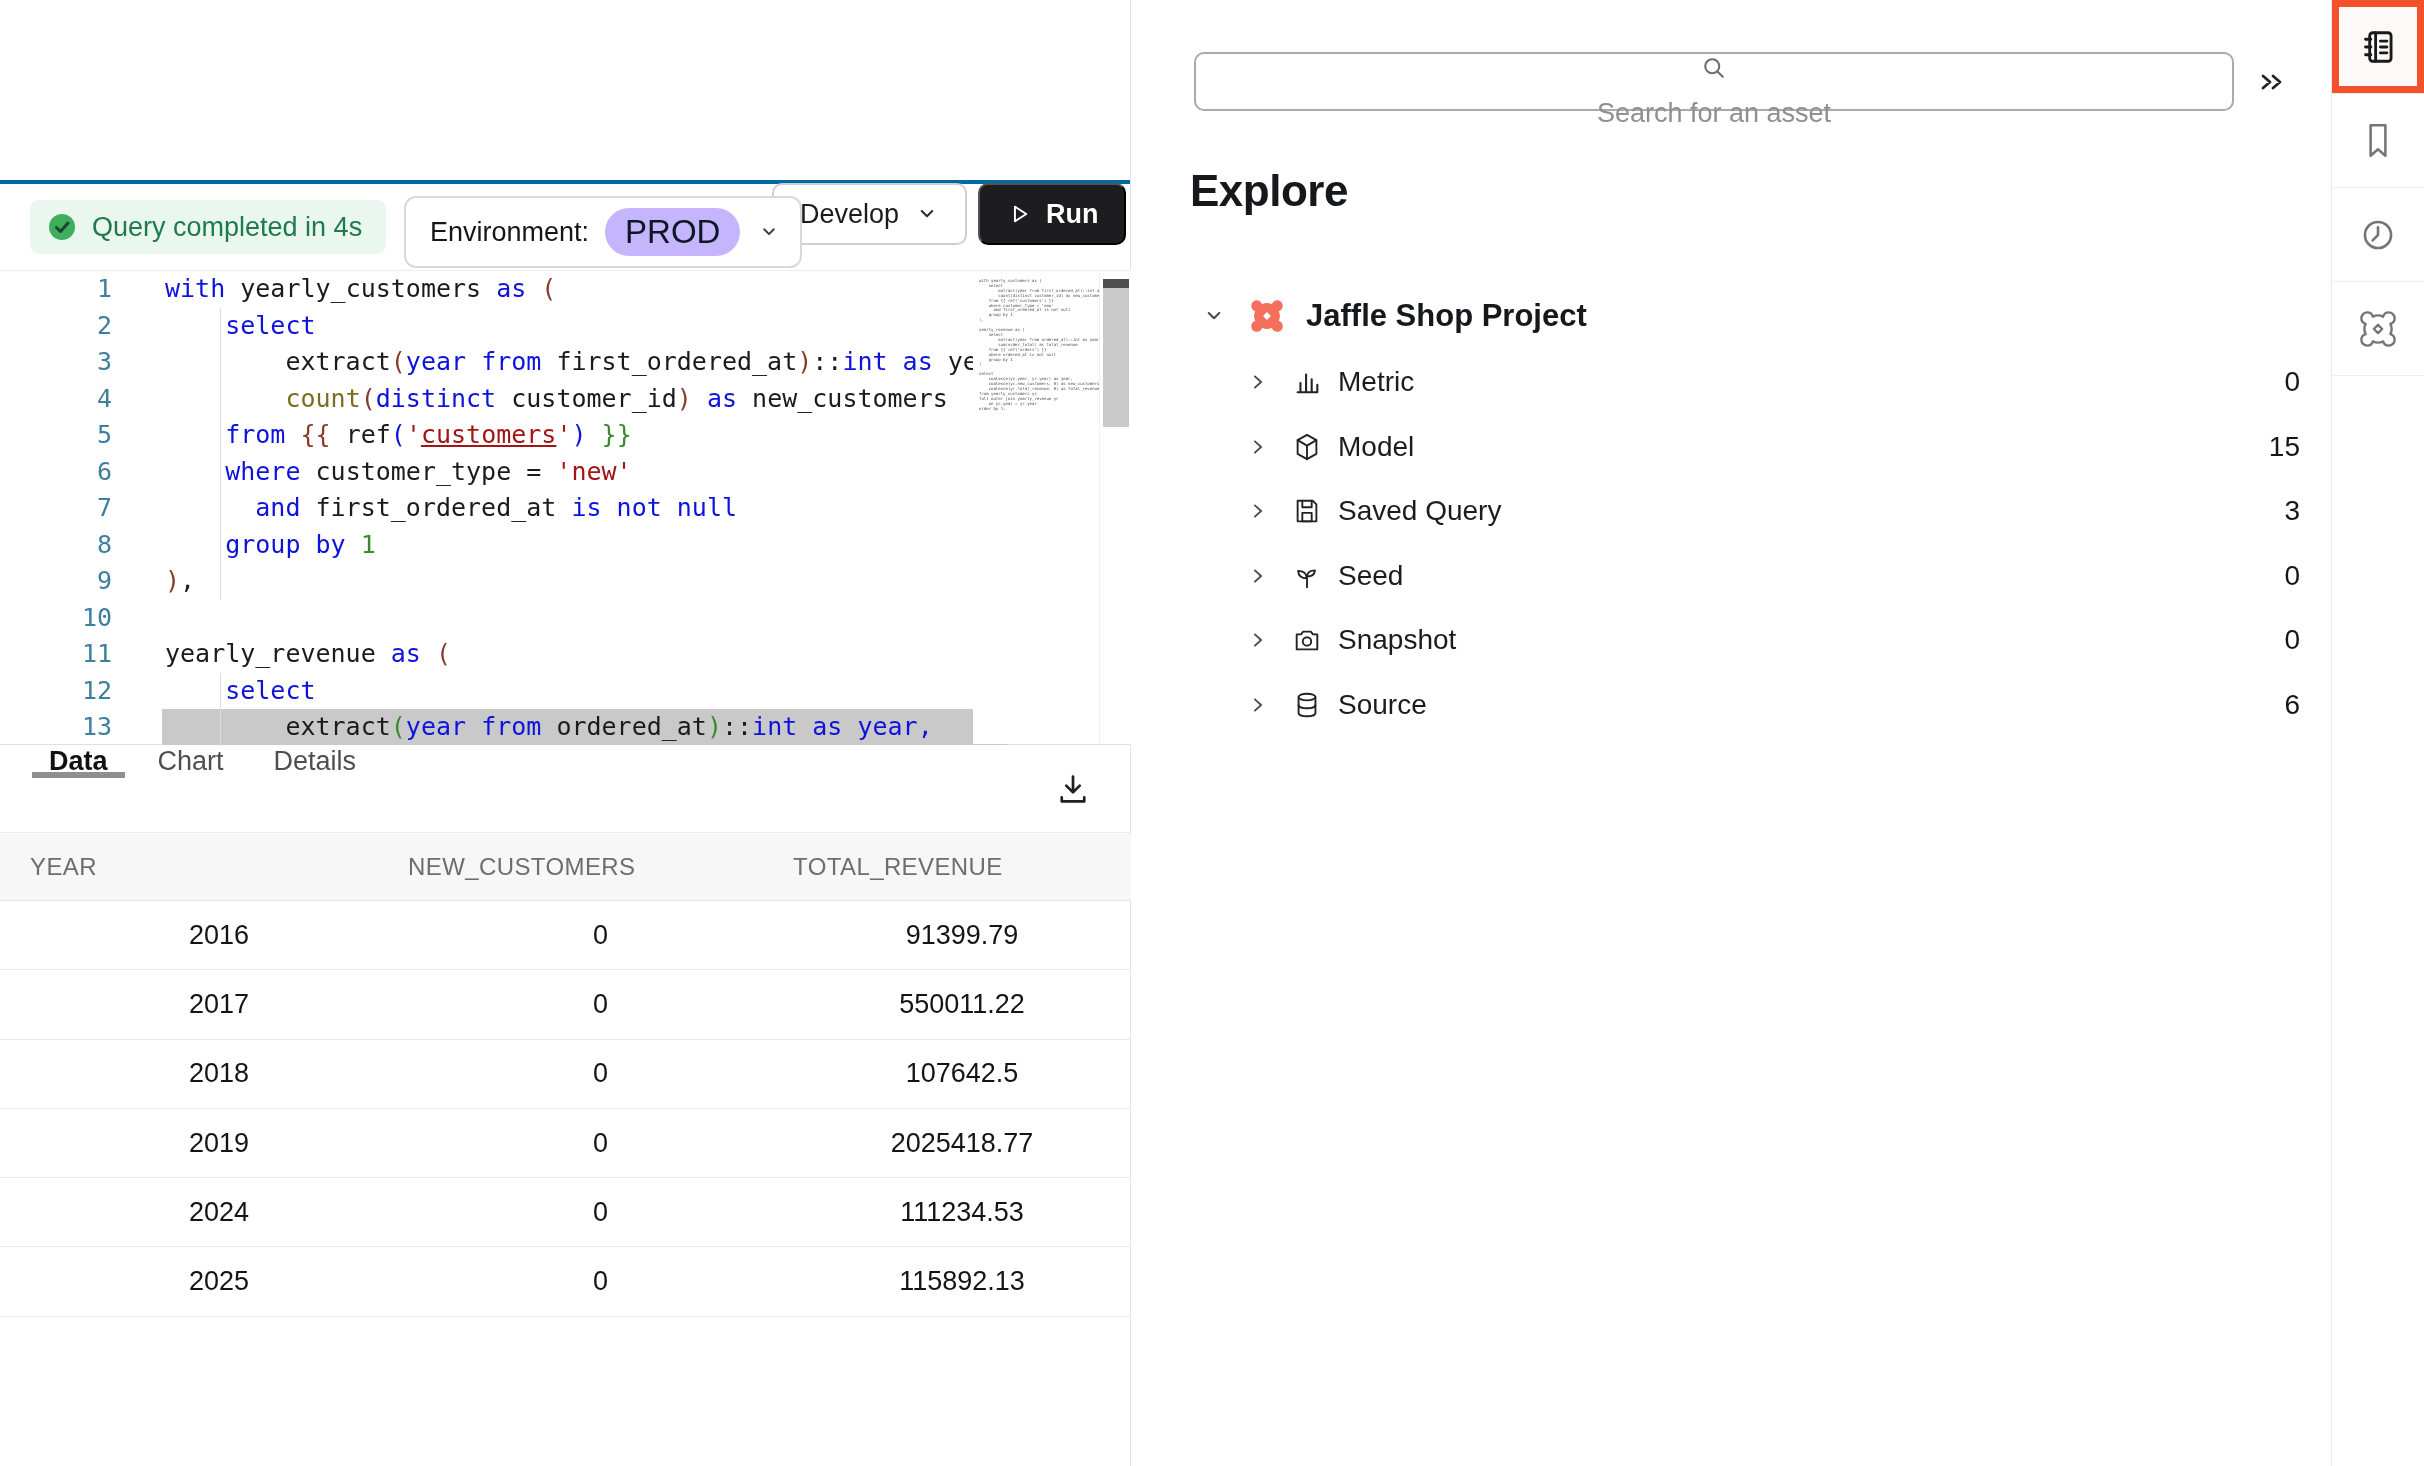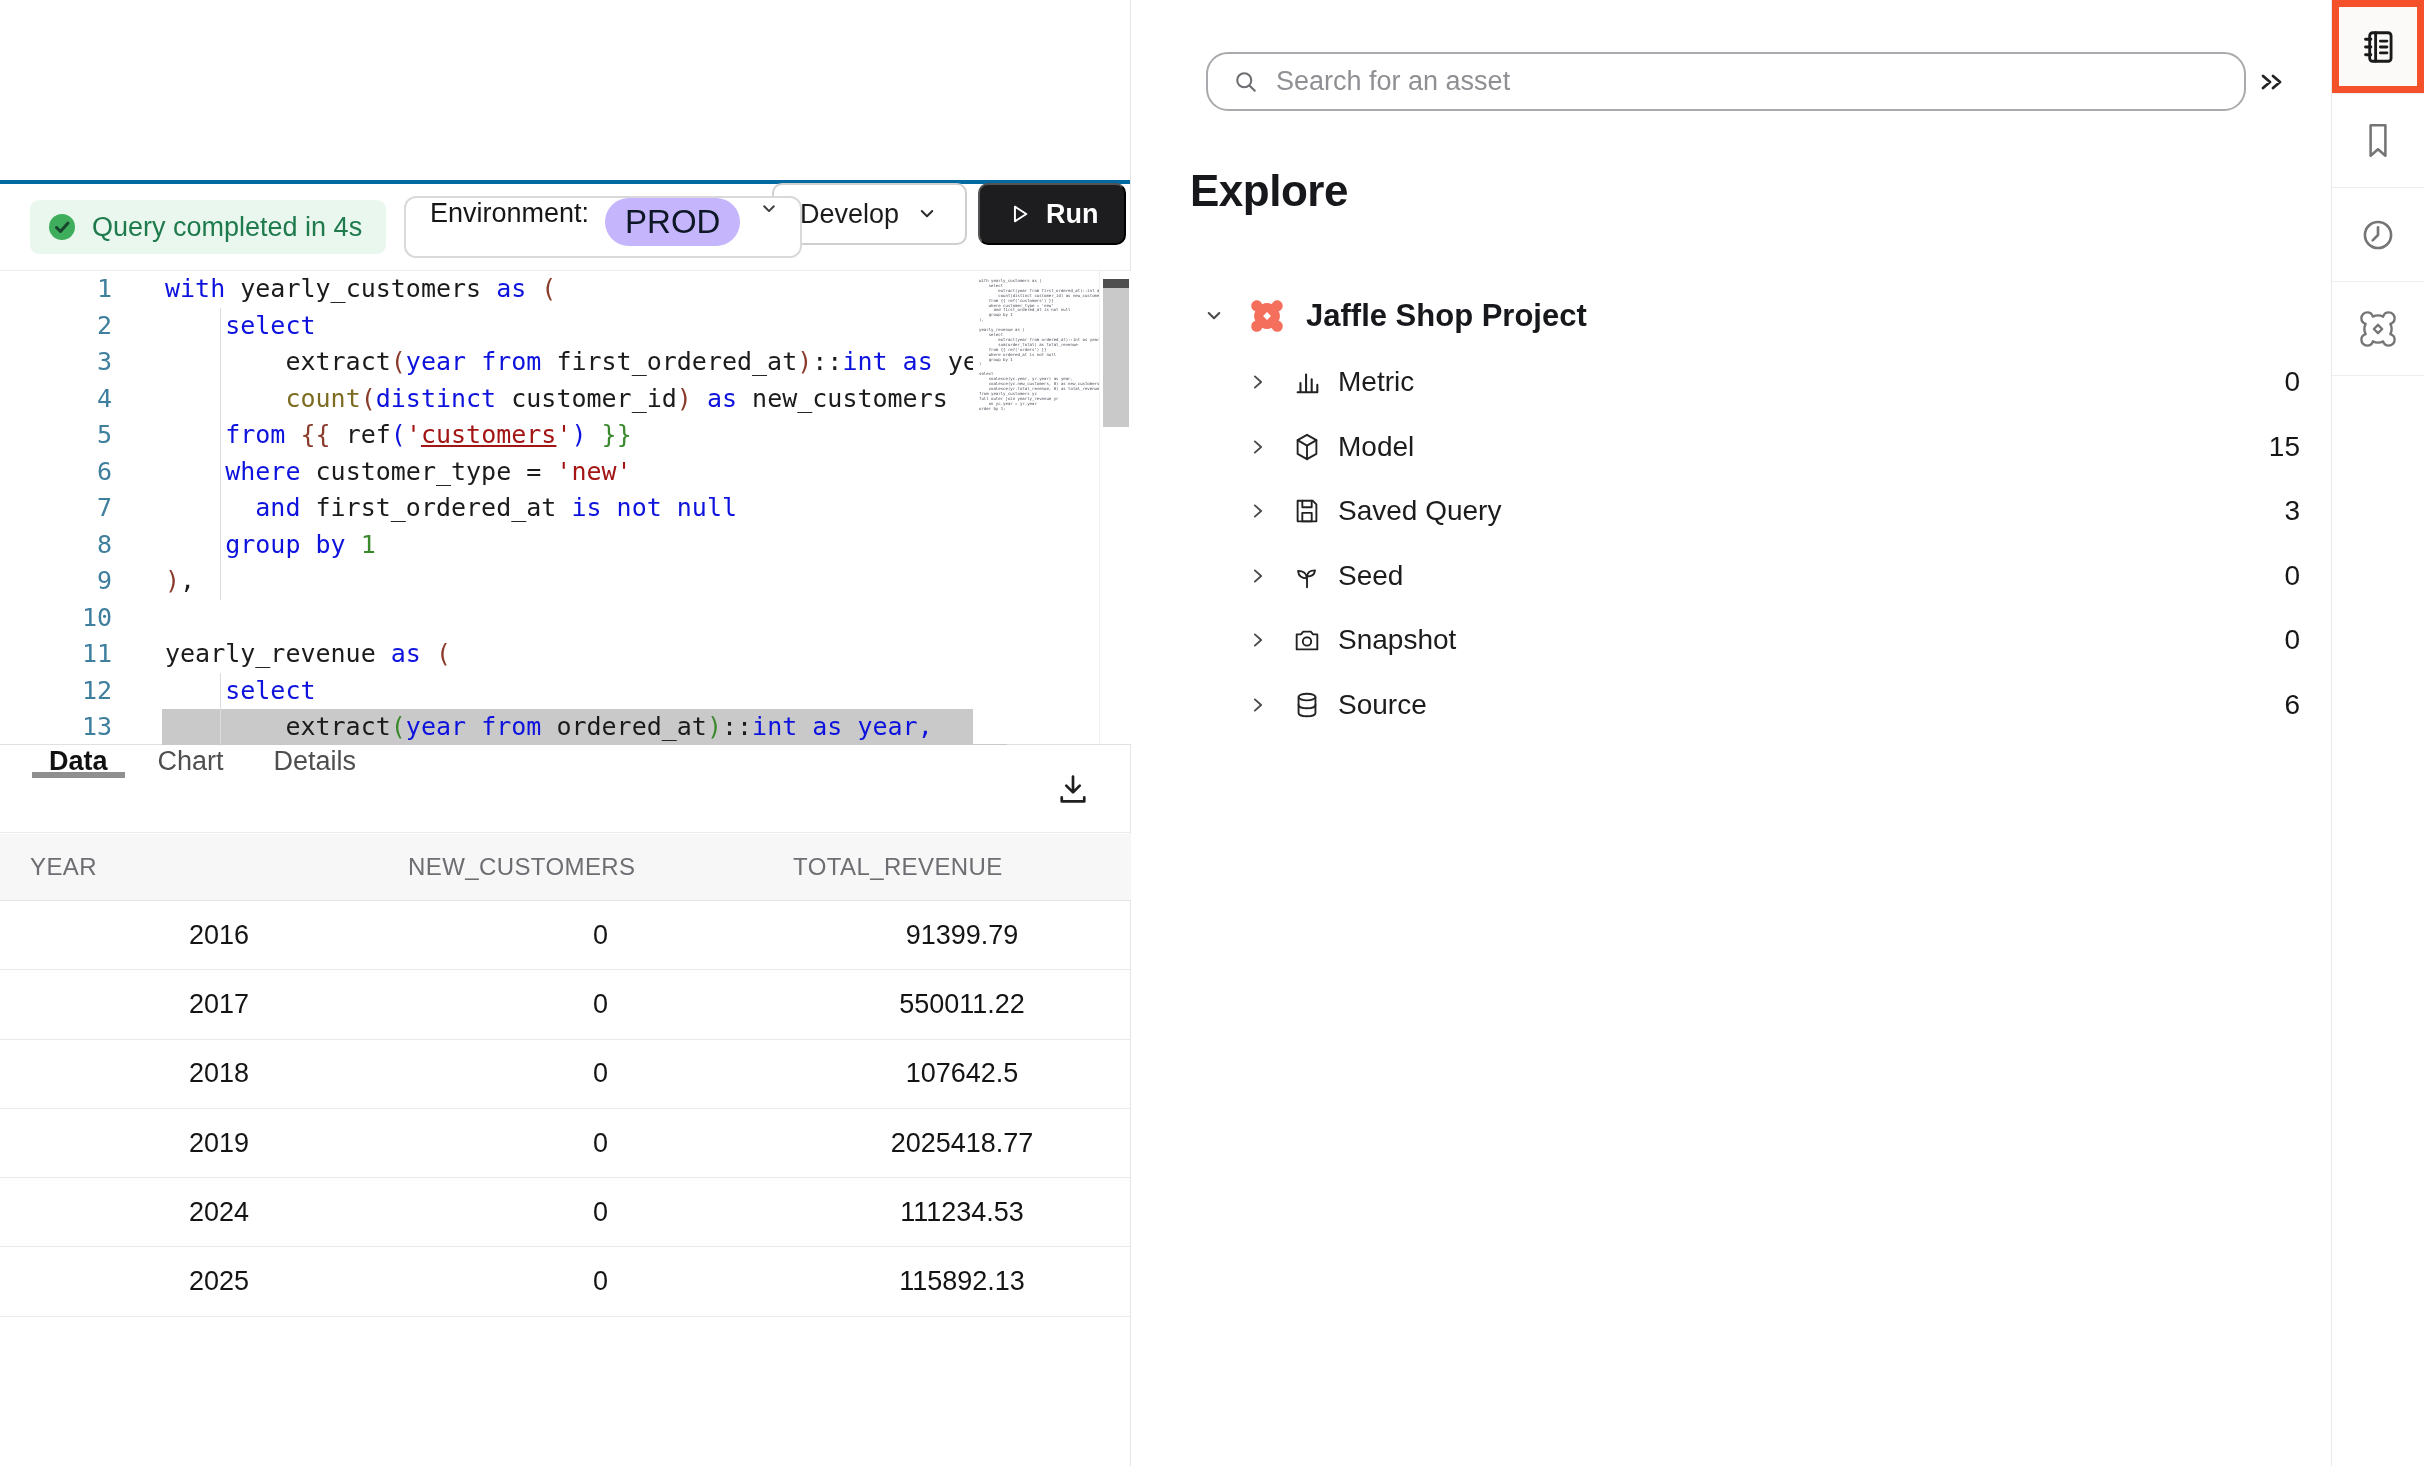--- a/index.html
+++ b/index.html
@@ -29,22 +29,22 @@
     font-size:27px; font-weight:500; color:#1c1c1e; background:#fff; }
   .develop-btn .icn { color:#2a2a2a; }
   .run-btn { position:absolute; left:978px; top:102px; height:62px; padding:0 26px;
     display:flex; align-items:center; gap:14px; border-radius:10px; background:#1d1d1f; color:#fff;
     font-size:27px; font-weight:600; }
 
   .status-row { position:absolute; left:0; top:184px; width:100%; height:86px; }
   .status-pill { position:absolute; left:30px; top:16px; height:54px; padding:0 24px 0 16px;
     background:#e9f7ee; border-radius:9px; display:flex; align-items:center; gap:14px;
     font-size:27px; font-weight:500; color:#1f7a4d; }
-  .env-select { position:absolute; left:404px; top:12px; height:62px; padding:0 20px 0 24px;
-    border:2px solid #d9d9dc; border-radius:12px; display:flex; align-items:flex-start; gap:16px;
+  .env-select { position:absolute; left:404px; top:12px; height:72px; padding:0 20px 0 24px;
+    border:2px solid #d9d9dc; border-radius:12px; display:flex; align-items:center; gap:16px;
     font-size:27px; color:#161616; background:#fff; }
   .env-pill { background:#c4b5fd; border-radius:999px; padding:5px 20px; font-size:33px; font-weight:500; color:#0e1726; }
   .env-select .icn { color:#3a3a3a; margin-left:2px; }
 
   
   .editor { position:absolute; left:0; top:270px; width:1131px; height:475px;
     border-top:1px solid #ececee; border-bottom:1px solid #e0e0e2;
     font-family:"DejaVu Sans Mono", monospace; font-size:25px; background:#fff; }
   .sel-highlight { position:absolute; left:162px; top:438px; width:845px; height:36px; background:#c9c9c9; z-index:0; }
   .editor-gutter { position:absolute; left:0; top:0; width:112px; text-align:right; color:#3f7f9e; z-index:1; }
@@ -78,22 +78,22 @@
 
   .table-header { position:absolute; left:0; top:834px; width:1131px; height:67px; background:#f7f7f8;
     border-bottom:1px solid #e5e5e7; display:grid; grid-template-columns:378px 385px auto;
     align-items:center; padding-left:30px; font-size:24px; color:#6d6d72; letter-spacing:.4px; }
   .table-rows { position:absolute; left:0; top:901px; width:1131px;text-align:center; }
   .trow { height:69.3px; border-bottom:1px solid #e9e9eb; display:grid; grid-template-columns:378px 385px auto;
     align-items:center; padding-left:30px; font-size:27px; color:#141414; }
 
   
   .right-pane { position:absolute; left:1132px; top:0; width:1198px; height:1466px; background:#fff; }
-  .search-box { position:absolute; left:74px; top:52px; width:1040px; height:59px;
-    border:2px solid #aaaaae; border-radius:22px; display:flex; align-items:center; padding:0 24px; gap:16px; }
+  .search-box { position:absolute; left:62px; top:52px; width:1040px; height:59px;
+    border:2px solid #aaaaae; border-radius:10px; display:flex; align-items:center; padding:0 24px; gap:16px;flex-direction:column; }
   .search-box .icn { color:#6e6e72; }
   .search-placeholder { color:#8f8f94; font-size:27px; }
   .collapse-btn { position:absolute; left:1114px; top:56px; width:52px; height:52px;
     display:flex; align-items:center; justify-content:center; color:#242424; }
   .explore-title { position:absolute; left:58px; top:166px; font-size:44px; font-weight:600; letter-spacing:-.5px; color:#17181c; }
 
   .tree { position:absolute; left:0; top:282px; width:100%; }
   .tree-root { height:68px; display:flex; align-items:center; padding-left:70px;gap:7px; }
   .tree-root .chev { color:#4a4a4a; }
   .tree-root .proj-icon { color:#f4705c; margin-left:16px; }

